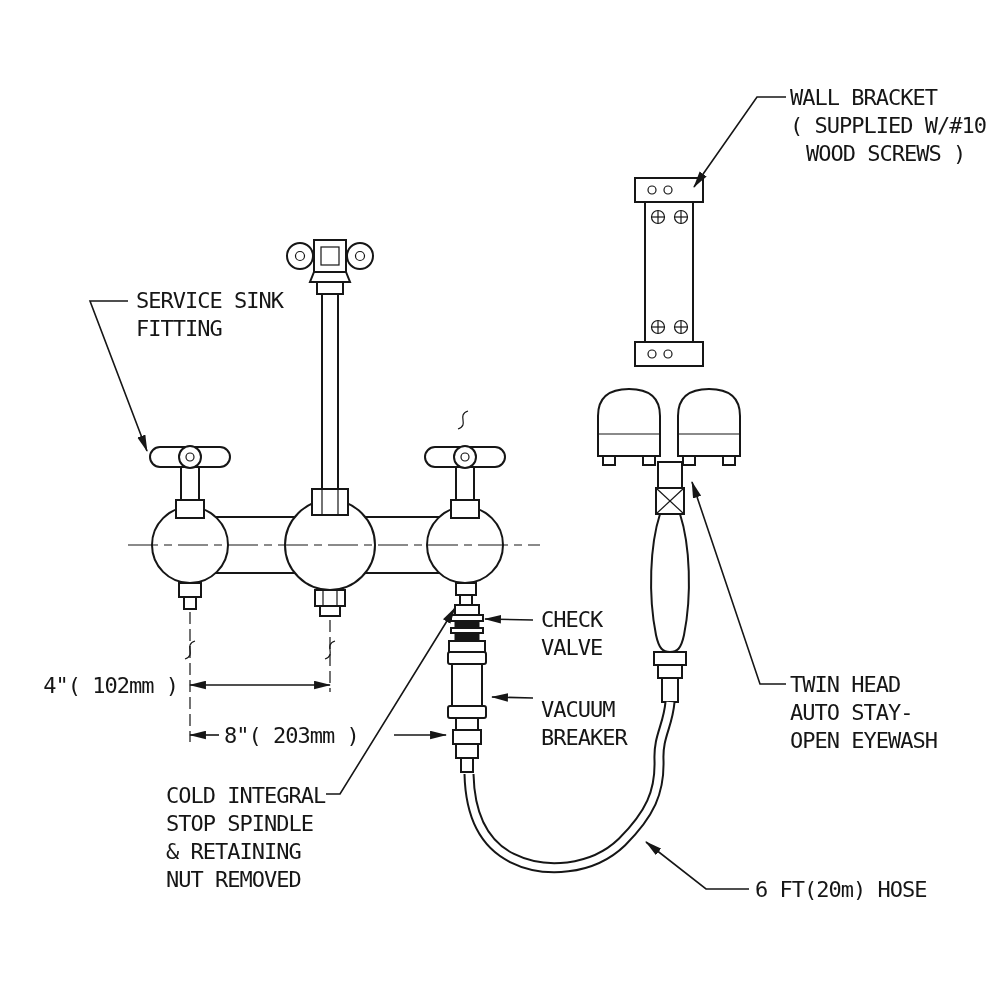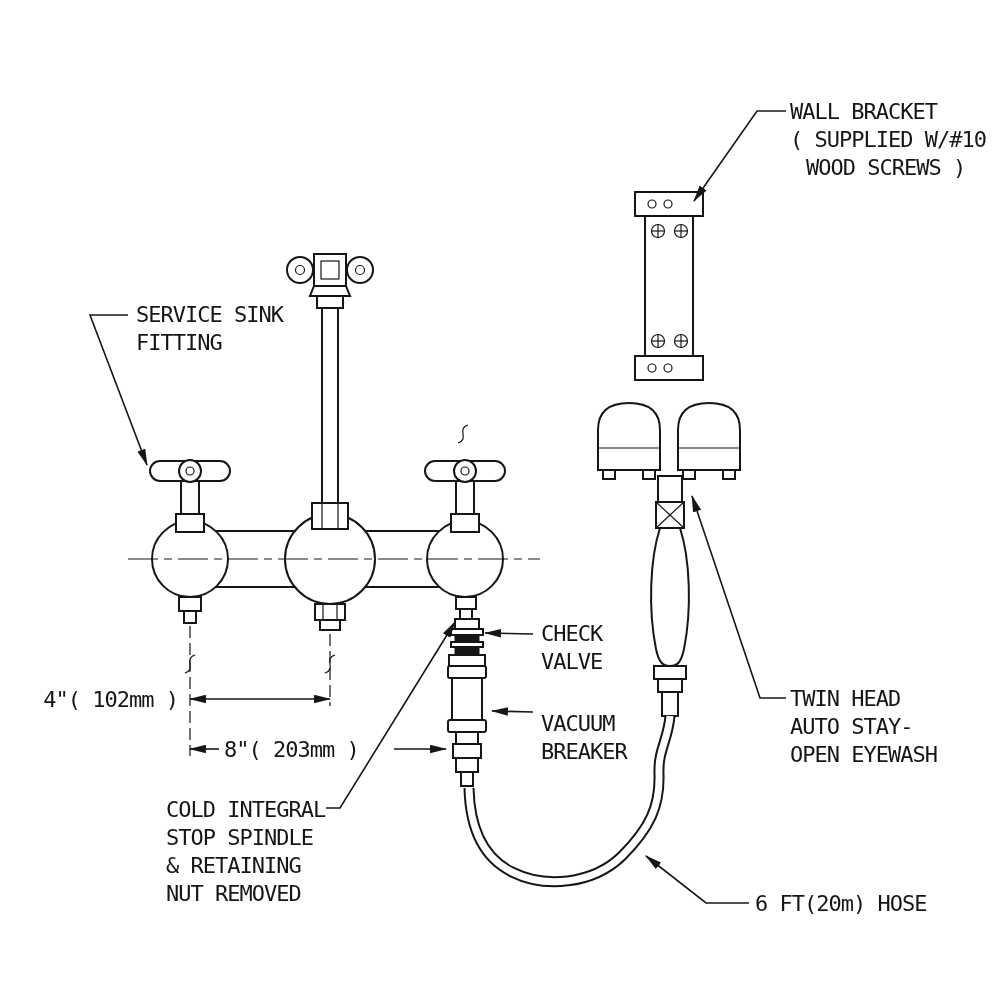--- a/index.html
+++ b/index.html
@@ -7,21 +7,20 @@
     margin: 0; padding: 0;
     width: 1000px; height: 1000px;
     background: var(--paper);
     font-family: "DejaVu Sans Mono", "Liberation Mono", monospace;
   }
   .canvas {
     position: relative;
     width: 1000px; height: 708px;
     background: var(--paper);
     color: var(--ink);
-    margin-top: 14px;
   }
   svg { display: block; }
   .ink   { stroke: currentColor; fill: none; stroke-width: 2; }
   .thin  { stroke: currentColor; fill: none; stroke-width: 1.2; }
   .lead  { stroke: currentColor; fill: none; stroke-width: 1.6; }
   .wfill { stroke: currentColor; fill: var(--paper); stroke-width: 2; }
   .bfill { stroke: currentColor; fill: currentColor; stroke-width: 1; }
   .hose-outer { stroke: currentColor; fill: none; stroke-width: 11; }
   .hose-inner { stroke: var(--paper); fill: none; stroke-width: 7; }
   text.lbl {

